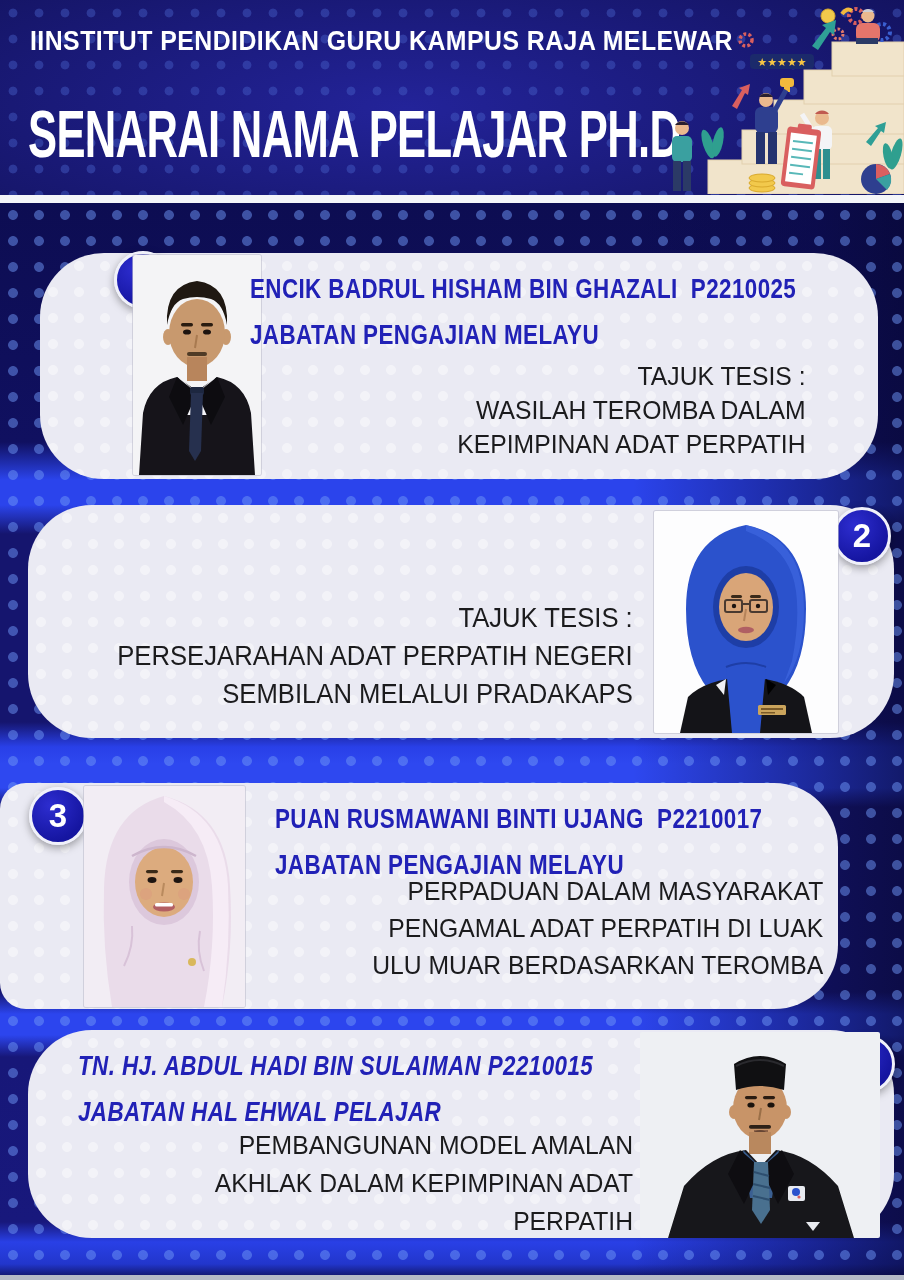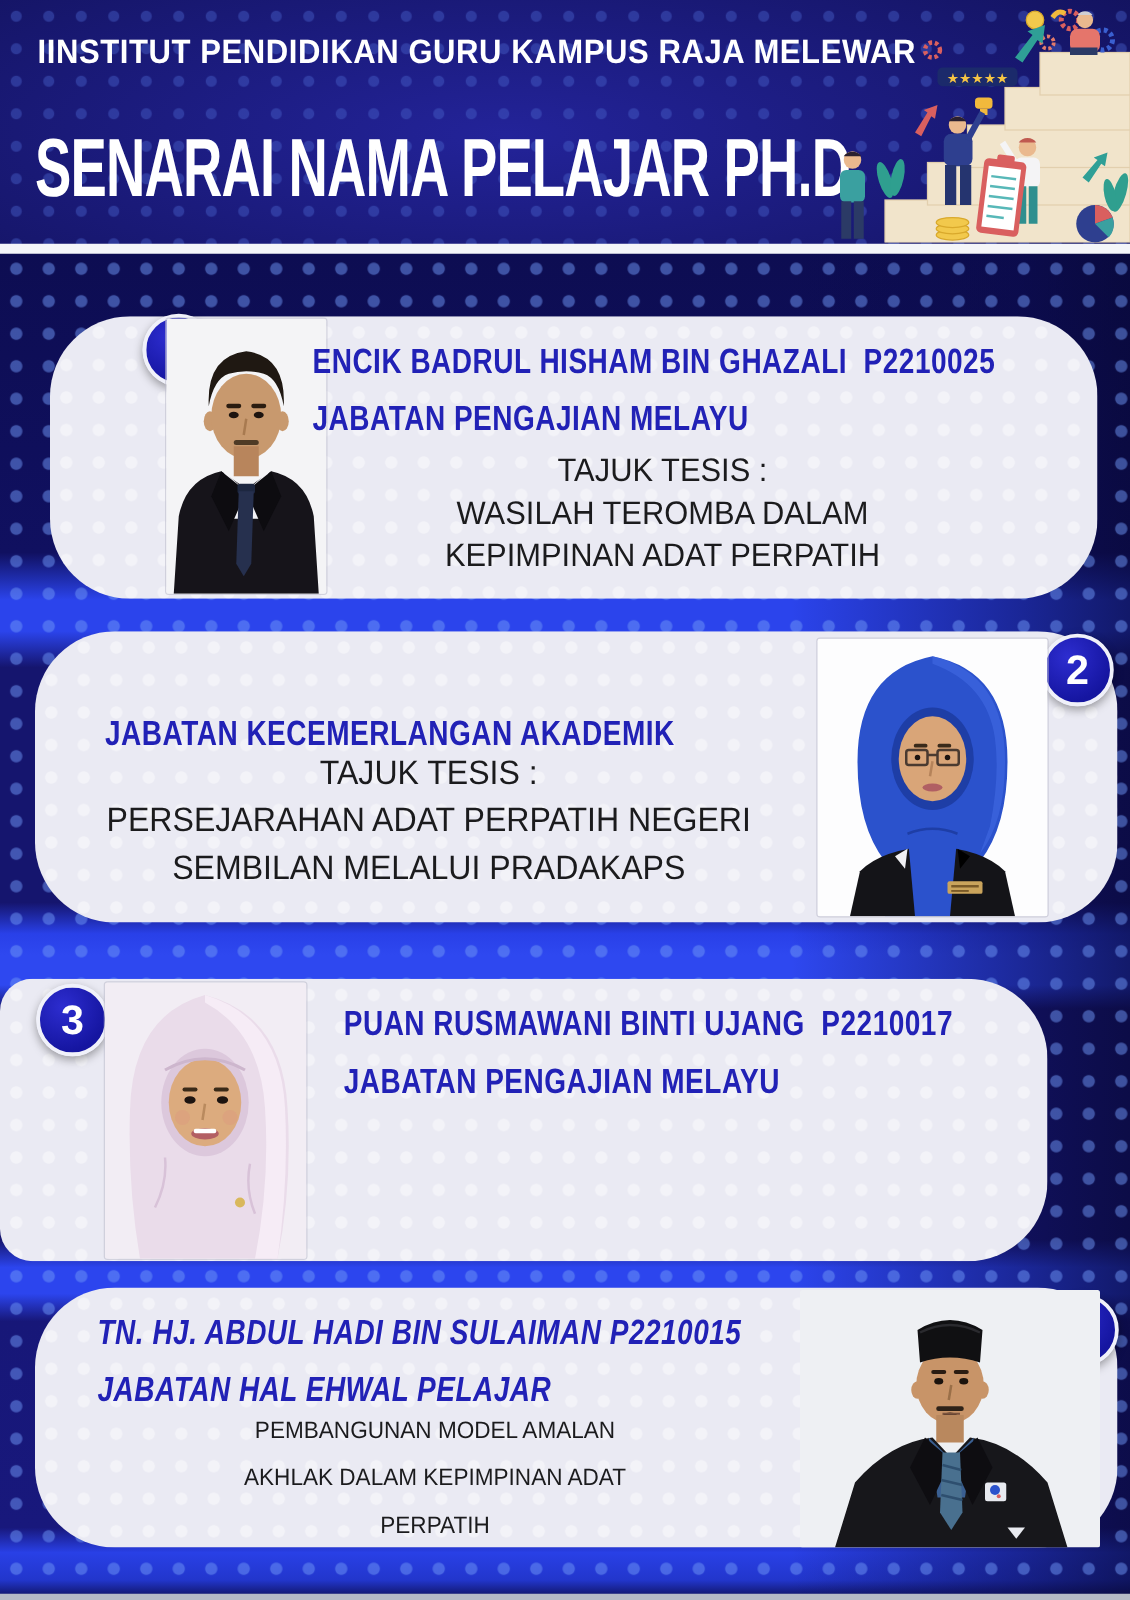--- a/index.html
+++ b/index.html
@@ -72,26 +72,26 @@
   .c2 .photo{left:626px;top:6px;}
   .c3 .photo{left:84px;top:3px;}
   .c4 .photo{left:612px;top:2px;box-shadow:none;}
   .name,.dept{position:absolute;font-weight:bold;color:#2121b6;font-size:28px;}
   .name{top:20px;} .dept{top:66px;}
   .c1 .name,.c1 .dept{left:210px;}
   .c2 .name,.c2 .dept{left:56px;}
   .c3 .name,.c3 .dept{left:275px;}
   .c4 .name,.c4 .dept{left:50px;font-style:italic;}
   .cond{display:inline-block;transform:scaleX(.8);transform-origin:0 50%;white-space:pre;letter-spacing:.5px;}
-  .thesis{position:absolute;text-align:center;color:#1b1b1d;font-size:26px;}
+  .thesis{position:absolute;text-align:right;color:#1b1b1d;font-size:26px;}
   .thesis-line{transform:scaleX(.95);transform-origin:50% 50%;white-space:pre;}
   .c1 .thesis{left:200px;top:106px;width:580px;line-height:34px;}
   .c2 .thesis{left:10px;top:94px;width:610px;line-height:38px;font-size:27px;}
   .c3 .thesis{left:250px;top:90px;width:588px;line-height:37px;}
-  .c4 .thesis{left:20px;top:96px;width:600px;line-height:38px;font-size:19px;}
+  .c4 .thesis{left:20px;top:96px;width:600px;line-height:38px;font-size:26px;}
 </style>
 </head>
 <body>
 
 <div class="page">
 
   <div class="body-bg"></div>
 
   <header class="header">
     <div class="institute">IINSTITUT PENDIDIKAN GURU KAMPUS RAJA MELEWAR</div>
@@ -237,21 +237,20 @@
       <ellipse cx="92" cy="119" rx="8" ry="3.2" fill="#b05f63"></ellipse>
       <path d="M26,222 L34,186 Q52,168 92,166 Q132,168 150,186 L158,222 Z" fill="#141418"></path>
       <polygon points="62,174 72,168 70,184" fill="#f0f0f4"></polygon>
         <polygon points="122,174 112,168 114,184"></polygon>
       <path d="M72,156 Q92,148 112,156 L106,222 L78,222 Z" fill="#2b52cc"></path>
       <path d="M72,156 Q92,148 112,156" fill="none" stroke="#1e3ea6" stroke-width="2"></path>
       <rect x="104" y="194" width="28" height="10" rx="1.5" fill="#caa45c"></rect>
       <rect x="107" y="197" width="22" height="2" fill="#7a5a28"></rect>
         <rect x="107" y="201" width="14" height="1.5" fill="#7a5a28"></rect>
     </svg>
-    <div class="dept"><span class="cond">JABATAN KECEMERLANGAN AKADEMIK</span></div>
     <div class="thesis">
       <div class="thesis-line">TAJUK TESIS :</div>
       <div class="thesis-line">PERSEJARAHAN ADAT PERPATIH NEGERI</div>
       <div class="thesis-line">SEMBILAN MELALUI PRADAKAPS</div>
     </div>
   </section>
 
   <section class="card c3">
     <div class="badge">3</div>
     <svg class="photo" width="161" height="221" viewBox="0 0 161 221">
@@ -268,20 +267,25 @@
       <circle cx="62" cy="108" r="6" fill="#e08080" opacity=".18"></circle>
         <circle cx="100" cy="108" r="6" fill="#e08080" opacity=".18"></circle>
       <ellipse cx="80" cy="121" rx="11" ry="4.5" fill="#b35f63"></ellipse>
       <rect x="71" y="117" width="18" height="3.5" rx="1.5" fill="#ffffff"></rect>
       <path d="M48,70 Q80,52 112,70" fill="none" stroke="#cdb6cd" stroke-width="2.5"></path>
       <circle cx="108" cy="176" r="4" fill="#d9b85c"></circle>
       <path d="M40,180 Q50,160 48,140 M120,185 Q112,165 116,145" fill="none" stroke="#d8c2d8" stroke-width="2"></path>
     </svg>
     <div class="name"><span class="cond">PUAN RUSMAWANI BINTI UJANG  P2210017</span></div>
     <div class="dept"><span class="cond">JABATAN PENGAJIAN MELAYU</span></div>
+    <div class="thesis">
+      <div class="thesis-line">PERPADUAN DALAM MASYARAKAT</div>
+      <div class="thesis-line">PENGAMAL ADAT PERPATIH DI LUAK</div>
+      <div class="thesis-line">ULU MUAR BERDASARKAN TEROMBA</div>
+    </div>
   </section>
 
   <section class="card c4">
     <div class="badge">4</div>
     <svg class="photo" width="240" height="206" viewBox="0 0 240 206">
       <rect width="240" height="206" fill="#eef0f3"></rect>
       <ellipse cx="94" cy="80" rx="5" ry="7" fill="#c89468"></ellipse>
         <ellipse cx="146" cy="80" rx="5" ry="7" fill="#c89468"></ellipse>
       <ellipse cx="120" cy="76" rx="27" ry="31" fill="#c89468"></ellipse>
       <path d="M94,32 Q120,16 146,32 L144,58 Q120,50 96,58 Z" fill="#101012"></path>

